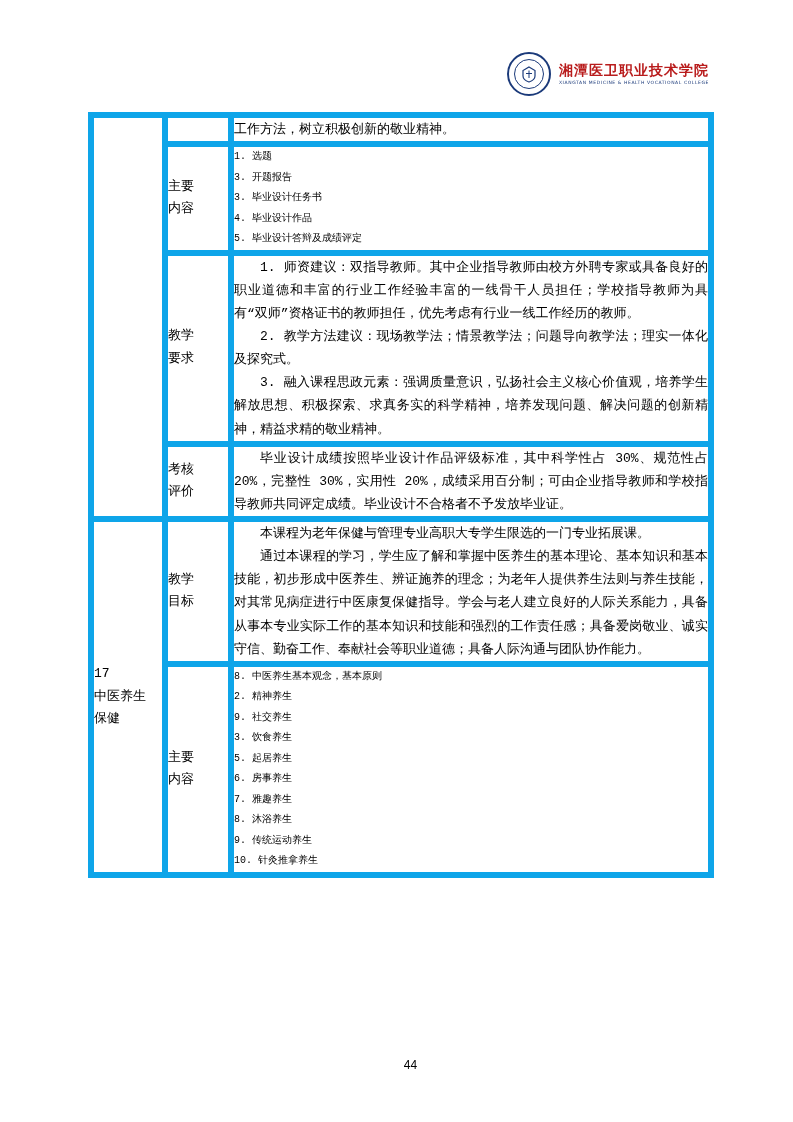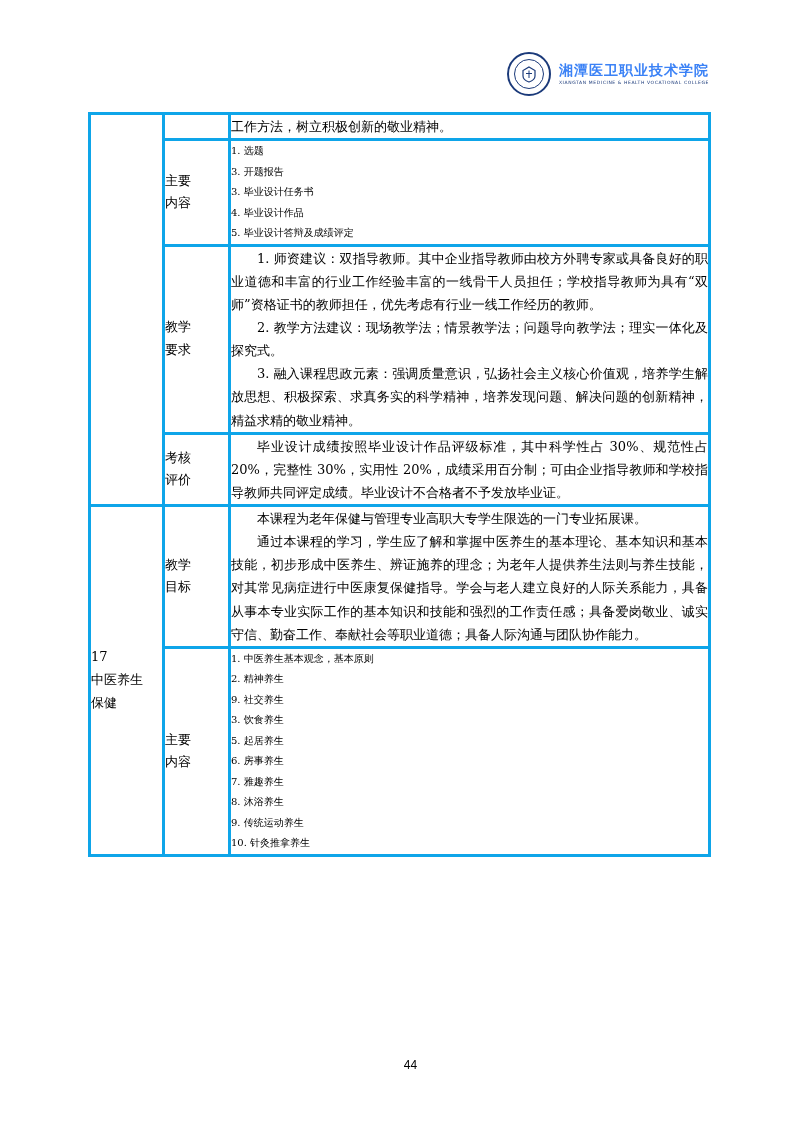--- a/index.html
+++ b/index.html
@@ -52,21 +52,21 @@
   .logo-text {
     display: flex;
     flex-direction: column;
     justify-content: center;
     line-height: 1.15;
   }
   .logo-cn {
     font-family: "DejaVu Serif", "Liberation Serif", serif;
     font-size: 14px;
     font-weight: bold;
-    color: #3b82f6;
+    color: #b91c1c;
     letter-spacing: 1px;
     white-space: nowrap;
   }
   .logo-en {
     font-size: 4.5px;
     color: #1b3a7a;
     letter-spacing: 0.6px;
     white-space: nowrap;
     margin-top: 2px;
   }
@@ -75,23 +75,24 @@
   table.doc-table {
     position: absolute;
     top: 112px;
     left: 88px;
     width: 620px;
     border-collapse: collapse;
     table-layout: fixed;
     font-family: "DejaVu Serif", "Liberation Serif", serif;
   }
   table.doc-table td {
-    border: 3px solid #0ea5e9;
+    border: 6px solid #0ea5e9;
     vertical-align: middle;
     padding: 0;
+    font-family: Liberation Mono, monospace;
   }
   .col-a { width: 74px; }
   .col-b { width: 66px; }
   .col-c { width: 480px; }
 
   .cell-label {
     text-align: left;
     font-size: 13px;
     line-height: 1.75;
     padding: 6px 2px;
@@ -210,21 +211,21 @@
           <p class="indent">通过本课程的学习，学生应了解和掌握中医养生的基本理论、基本知识和基本技能，初步形成中医养生、辨证施养的理念；为老年人提供养生法则与养生技能，对其常见病症进行中医康复保健指导。学会与老人建立良好的人际关系能力，具备从事本专业实际工作的基本知识和技能和强烈的工作责任感；具备爱岗敬业、诚实守信、勤奋工作、奉献社会等职业道德；具备人际沟通与团队协作能力。</p>
         </td>
       </tr>
 
       <tr>
         <td class="cell-label">
           <div>主要</div>
           <div>内容</div>
         </td>
         <td class="cell-body">
-          <p class="list-line">1. 中医养生基本观念，基本原则</p>
+          <p class="list-line">8. 中医养生基本观念，基本原则</p>
           <p class="list-line">2. 精神养生</p>
           <p class="list-line">9. 社交养生</p>
           <p class="list-line">3. 饮食养生</p>
           <p class="list-line">5. 起居养生</p>
           <p class="list-line">6. 房事养生</p>
           <p class="list-line">7. 雅趣养生</p>
           <p class="list-line">8. 沐浴养生</p>
           <p class="list-line">9. 传统运动养生</p>
           <p class="list-line">10. 针灸推拿养生</p>
         </td>

